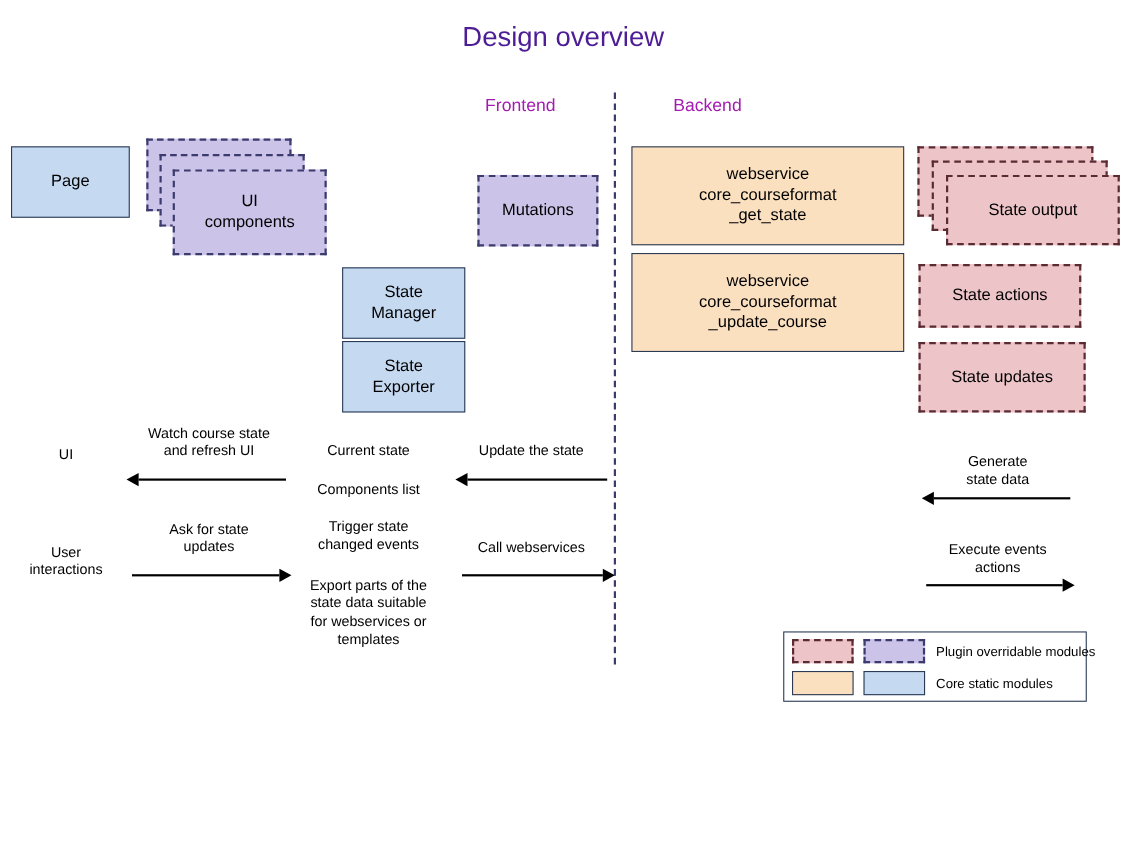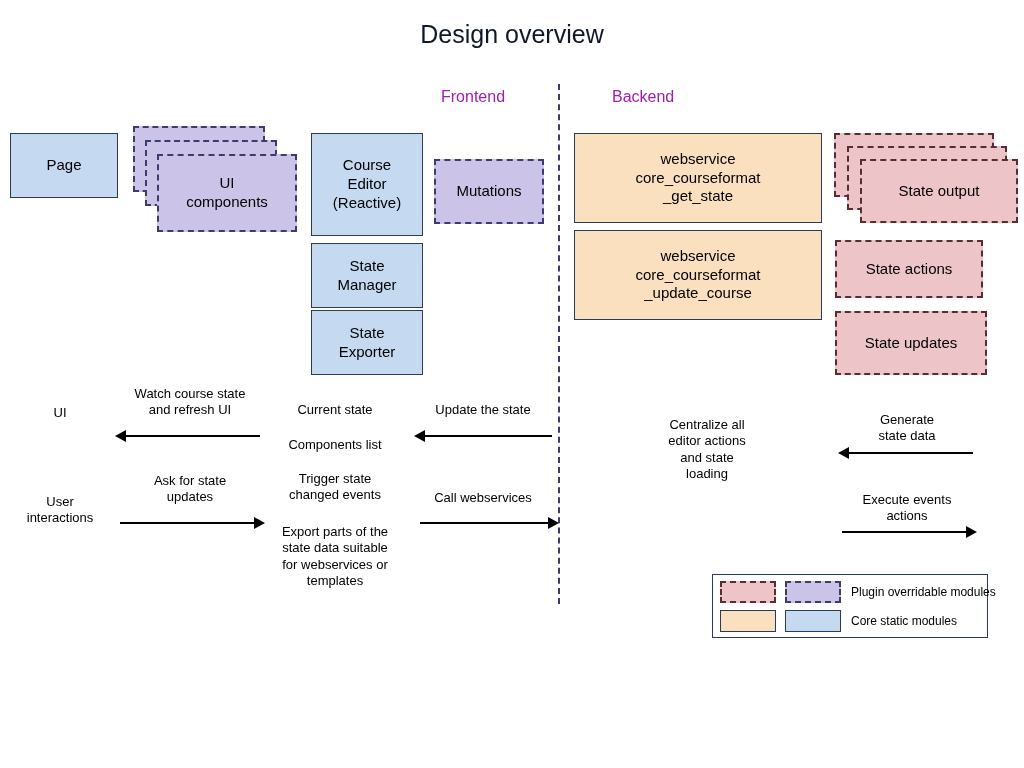--- a/index.html
+++ b/index.html
@@ -19,21 +19,21 @@
     background: #ffffff;
   }
   .abs { position: absolute; box-sizing: border-box; }
 
   .title {
     font-size: 25px;
     text-align: center;
     width: 100%;
     top: 20px;
     left: 0;
-    color: #0f172a;
+    color: #4c1d95;
   }
 
   .section-label {
     font-size: 16px;
     color: #a21caf;
   }
 
   .divider {
     border-left: 2px dashed #3b3b6d;
     width: 0;
@@ -121,23 +121,20 @@
   <div class="abs section-label" style="left:441px; top:88px;">Frontend</div>
   <div class="abs section-label" style="left:612px; top:88px;">Backend</div>
 
   <div class="abs box box-blue" style="left:10px; top:133px; width:108px; height:65px;text-align:right;">Page</div>
 
   <div class="abs stack-shadow" style="left:133px; top:126px; width:132px; height:66px;"></div>
   <div class="abs stack-shadow" style="left:145px; top:140px; width:132px; height:66px;"></div>
   <div class="abs box box-purple" style="left:157px; top:154px; width:140px; height:78px; white-space:pre-line;">UI
 components</div>
 
-  <div class="abs box box-blue" style="left:311px; top:133px; width:112px; height:103px; white-space:pre-line;">Course
-Editor
-(Reactive)</div>
 
   <div class="abs box box-blue" style="left:311px; top:243px; width:112px; height:65px; white-space:pre-line;">State
 Manager</div>
 
   <div class="abs box box-blue" style="left:311px; top:310px; width:112px; height:65px; white-space:pre-line;">State
 Exporter</div>
 
   <div class="abs box box-purple" style="left:434px; top:133px; width:110px; height:65px;margin-top:26px;">Mutations</div>
 
   <div class="abs box box-orange" style="left:574px; top:133px; width:248px; height:90px; white-space:pre-line;">webservice
@@ -180,24 +177,20 @@
 templates</div>
 
   <div class="abs note" style="left:413px; top:402px; width:140px;">Update the state</div>
   <div class="arrow-line" style="left:425px; top:435px; width:127px;"></div>
   <div class="arrow-head left" style="left:414px; top:430px;"></div>
 
   <div class="abs note" style="left:413px; top:490px; width:140px;">Call webservices</div>
   <div class="arrow-line" style="left:420px; top:522px; width:128px;"></div>
   <div class="arrow-head right" style="left:548px; top:517px;"></div>
 
-  <div class="abs note" style="left:645px; top:417px; width:124px; white-space:pre-line;">Centralize all
-editor actions
-and state
-loading</div>
 
   <div class="abs note" style="left:845px; top:412px; width:124px; white-space:pre-line;">Generate
 state data</div>
   <div class="arrow-line" style="left:849px; top:452px; width:124px;"></div>
   <div class="arrow-head left" style="left:838px; top:447px;"></div>
 
   <div class="abs note" style="left:845px; top:492px; width:124px; white-space:pre-line;">Execute events
 actions</div>
   <div class="arrow-line" style="left:842px; top:531px; width:124px;"></div>
   <div class="arrow-head right" style="left:966px; top:526px;"></div>

